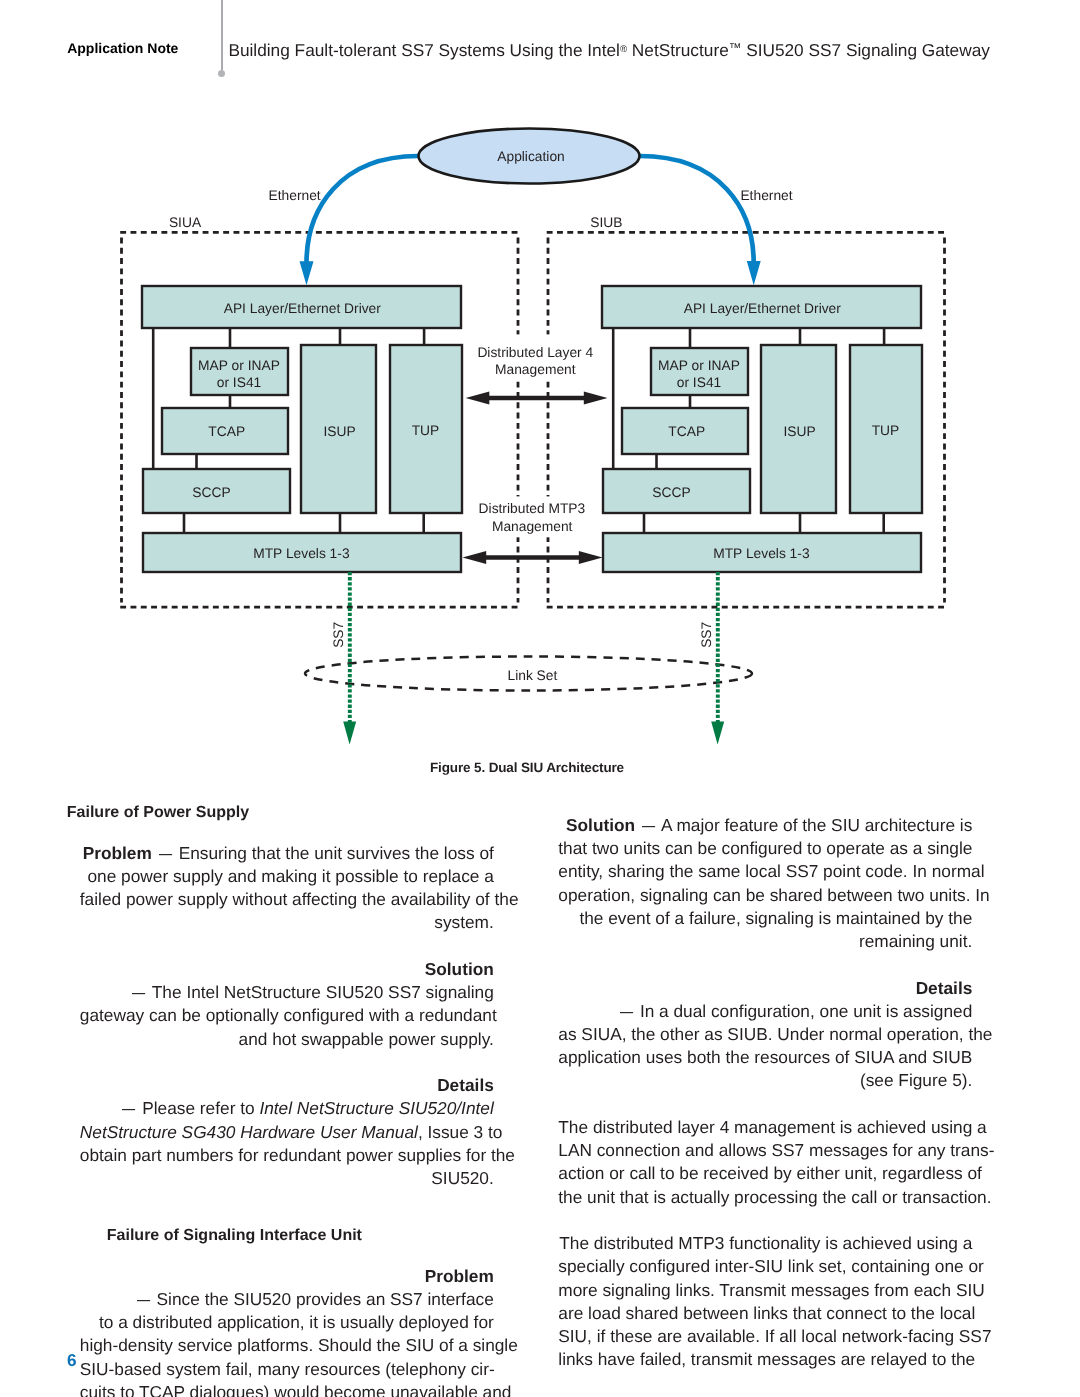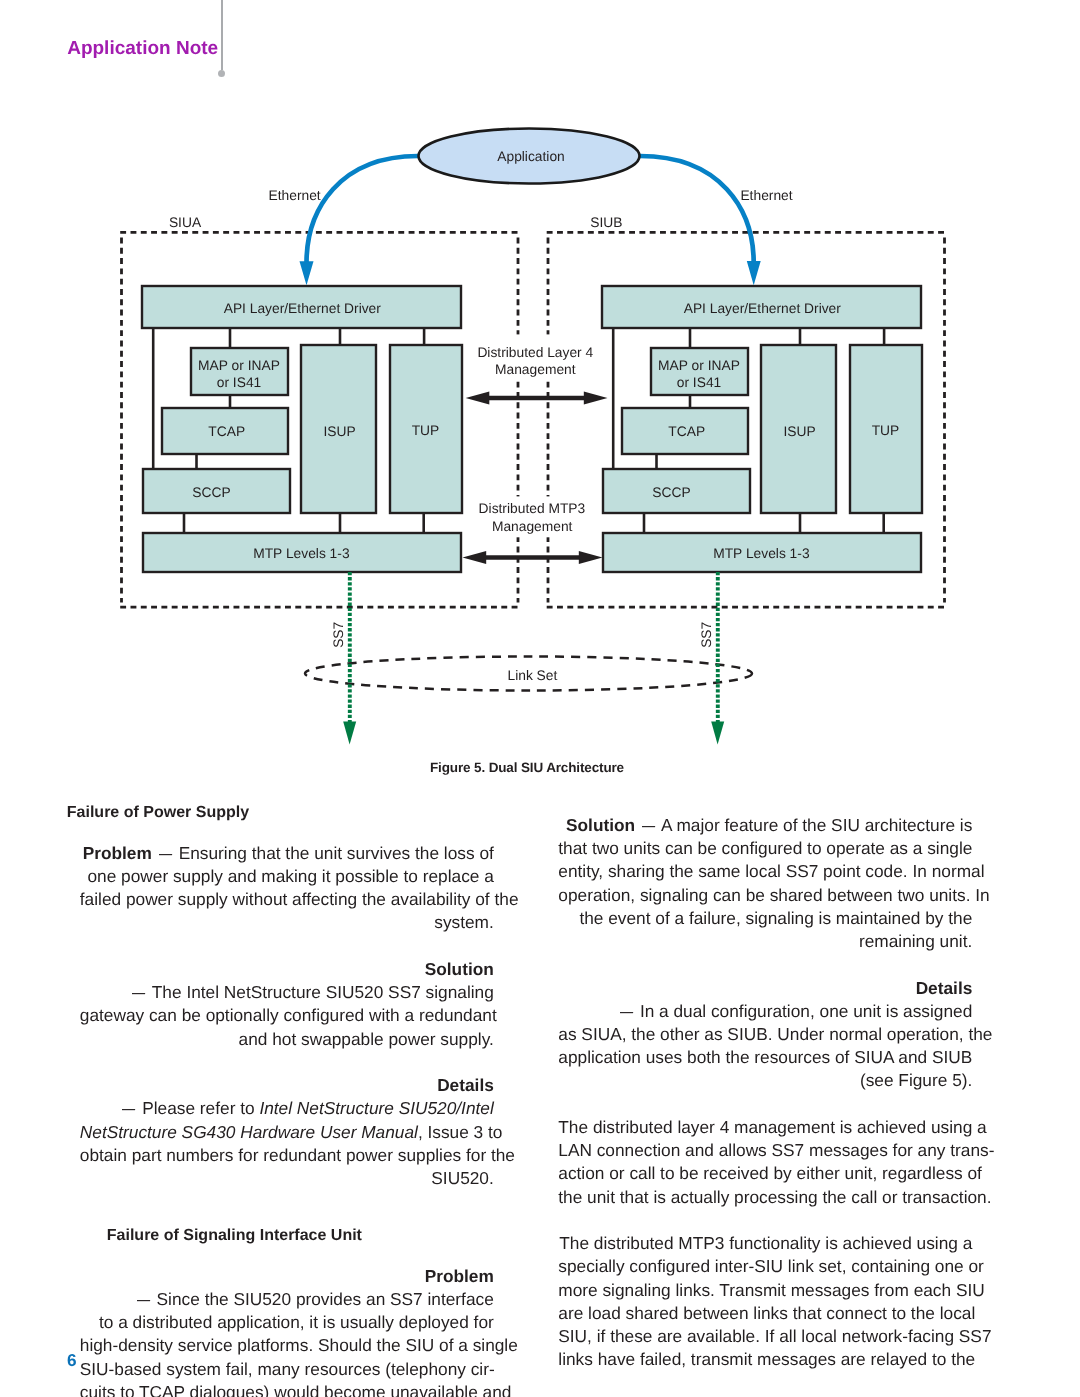--- a/index.html
+++ b/index.html
@@ -11,21 +11,21 @@
     color:#231f20;
     position:relative;
     overflow:hidden;
     -webkit-font-smoothing:antialiased;
     text-rendering:geometricPrecision;
   }
   .page { position:absolute; inset:0; }
 
   
   #header { position:absolute; left:67.2px; top:39px; }
-  #header-label { font-size:19px; font-weight:bold; line-height:19px; color:#a21caf; white-space:nowrap; }
+  #header-label { font-size:14px; font-weight:bold; line-height:19px; color:#000000; white-space:nowrap; }
   #header-rule { position:absolute; left:221px; top:0px; width:1.6px; height:69.5px; background:#a9abae; }
   #header-dot { position:absolute; left:218.3px; top:69.5px; width:7px; height:7px; border-radius:50%; background:#b1b3b6; }
   #header-title { position:absolute; left:228.4px; top:39px; font-size:17.28px; line-height:19px; color:#231f20; white-space:nowrap; }
   #header-title sup { font-size:9.6px; vertical-align:4.5px; }
   #header-title sup[data-name="trademark-icon"] { font-size:12.6px; vertical-align:4px; }
 
   
   #figure { position:absolute; left:0; top:0; width:1080px; height:790px;text-decoration:underline; }
   #figure svg { position:absolute; left:0; top:0; }
 
@@ -47,20 +47,21 @@
 </head>
 <body>
 
 <div class="page" data-name="page-root">
 
   <div id="header" data-name="header-bar">
     <span id="header-label" data-name="header-label">Application Note</span>
   </div>
   <div id="header-rule" data-name="header-divider-rule"></div>
   <div id="header-dot" data-name="header-divider-dot"></div>
+  <div id="header-title" data-name="header-title"><span data-name="header-title-pre">Building Fault-tolerant SS7 Systems Using the Intel</span><sup data-name="registered-trademark-icon">®</sup><span data-name="header-title-mid"> NetStructure</span><sup data-name="trademark-icon">™</sup><span data-name="header-title-post"> SIU520 SS7 Signaling Gateway</span></div>
 
   <div id="figure" data-name="figure-dual-siu-architecture">
     <svg id="figure-svg" width="1080" height="790" viewBox="0 0 1080 790">
 <g font-family="Liberation Sans, sans-serif" font-size="13.8" fill="#231f20">
 <g data-name="dashed-boundary-siua" stroke="#231f20" stroke-width="2.8" stroke-dasharray="5.9 4.4" fill="none">
 <line data-name="dashed-edge-top" x1="120.2" y1="232.3" x2="518" y2="232.3"></line>
 <line data-name="dashed-edge-bottom" x1="120.2" y1="607.1" x2="518" y2="607.1"></line>
 <line data-name="dashed-edge-left" x1="121.5" y1="237.5" x2="121.5" y2="602.5"></line>
 <line data-name="dashed-edge-right" x1="518" y1="237.5" x2="518" y2="602.5"></line>
 </g>

